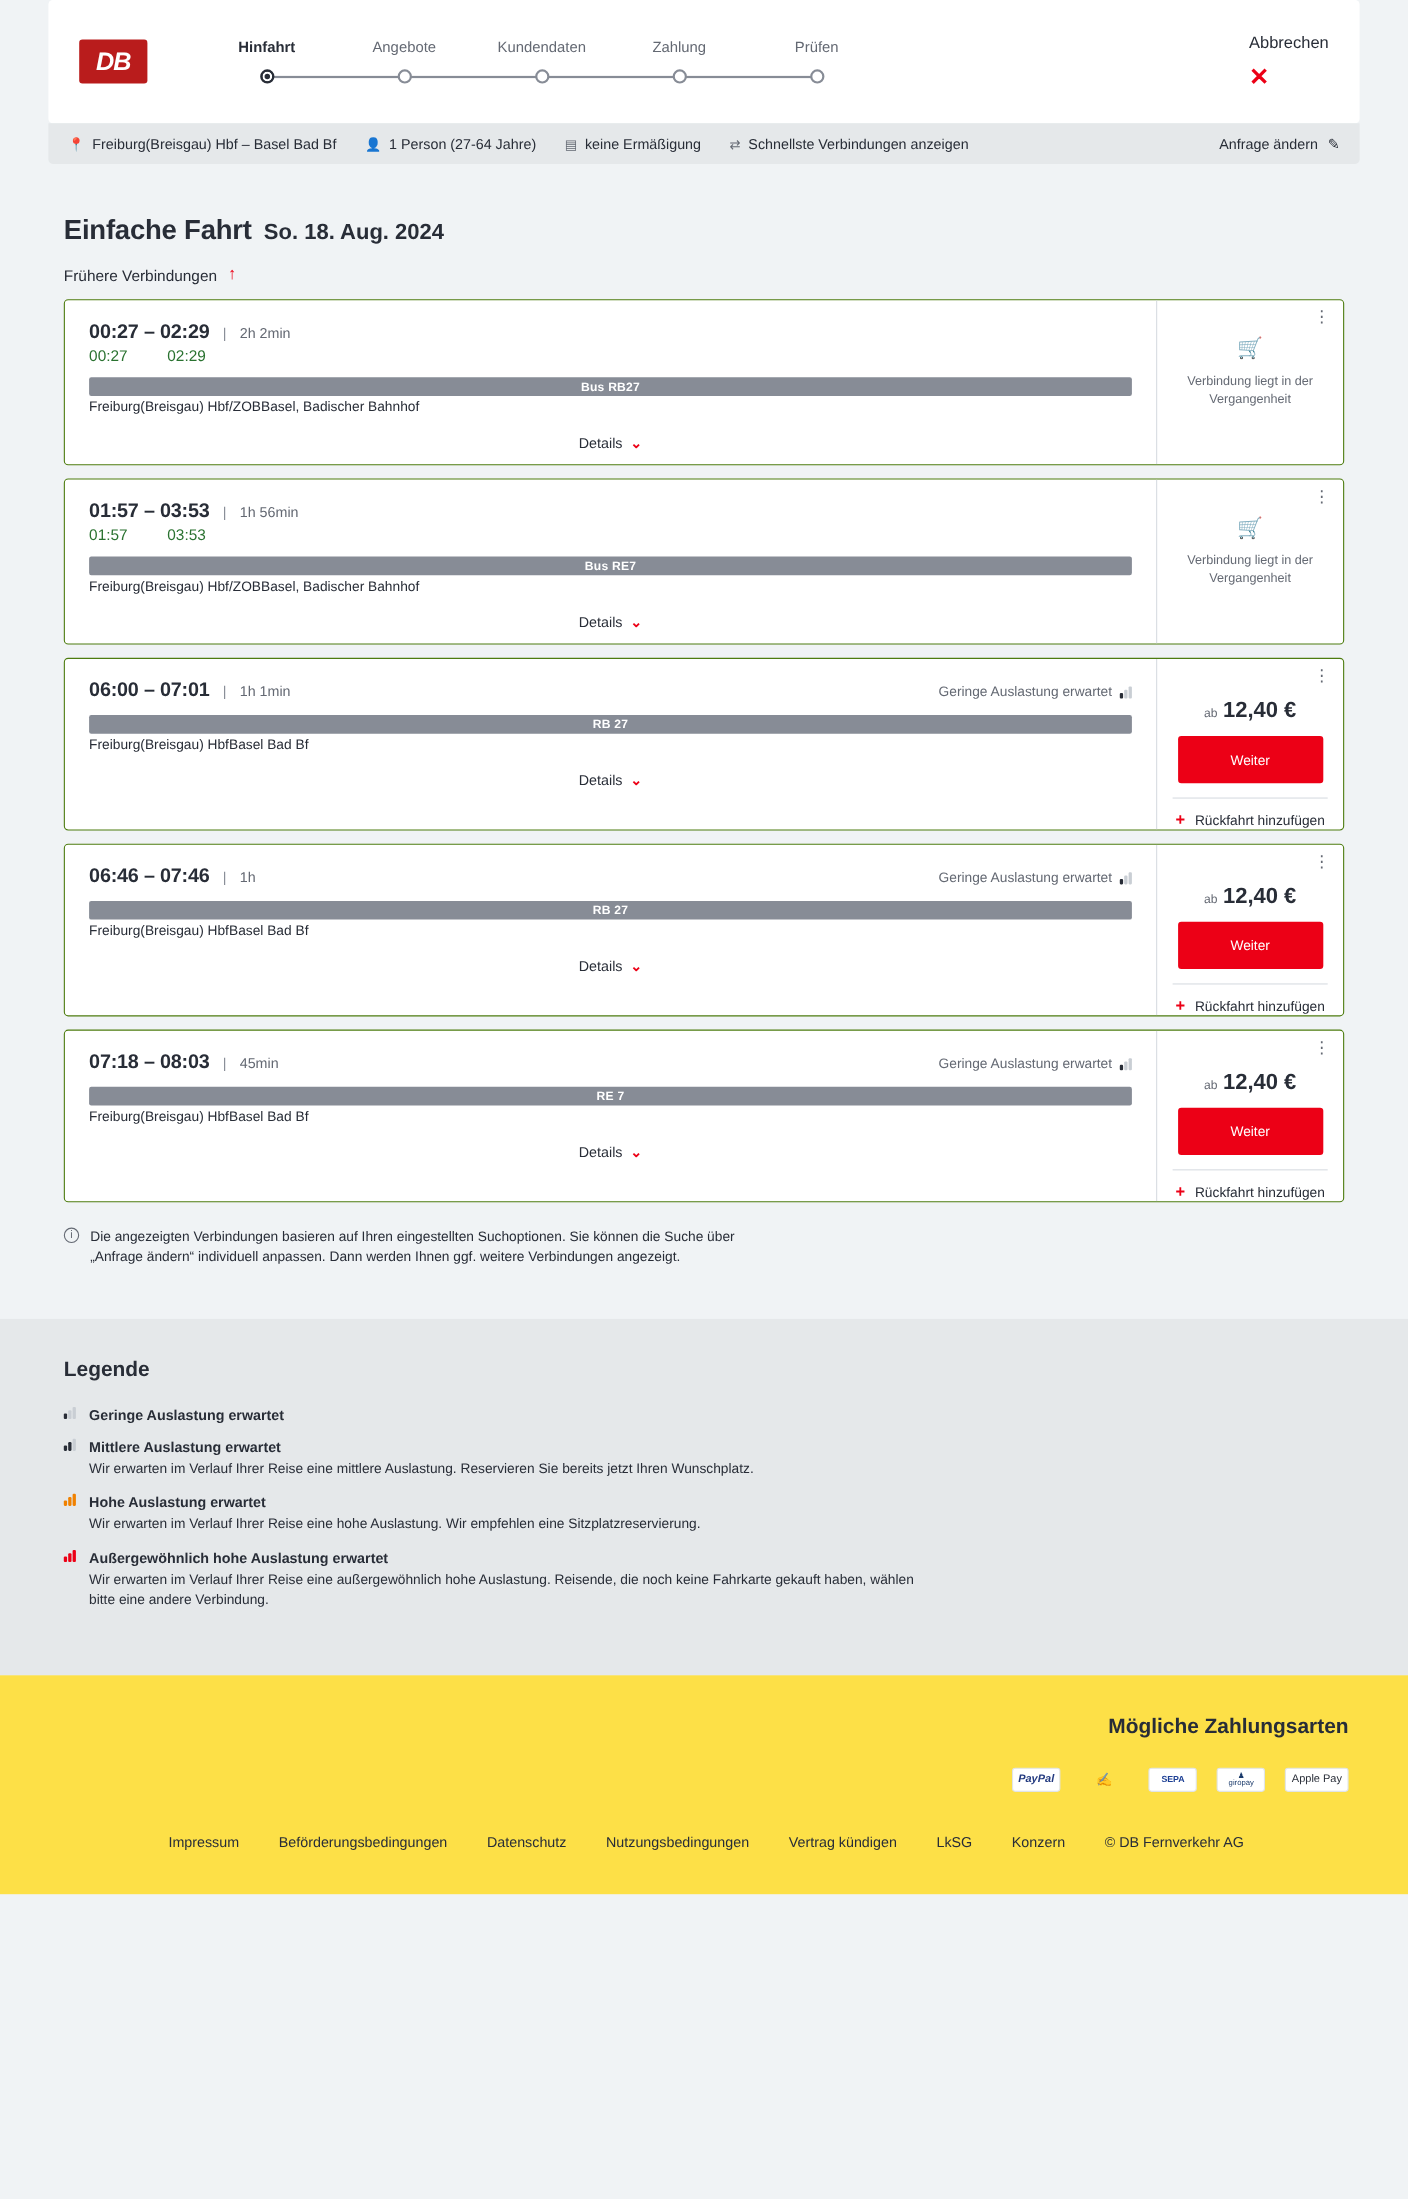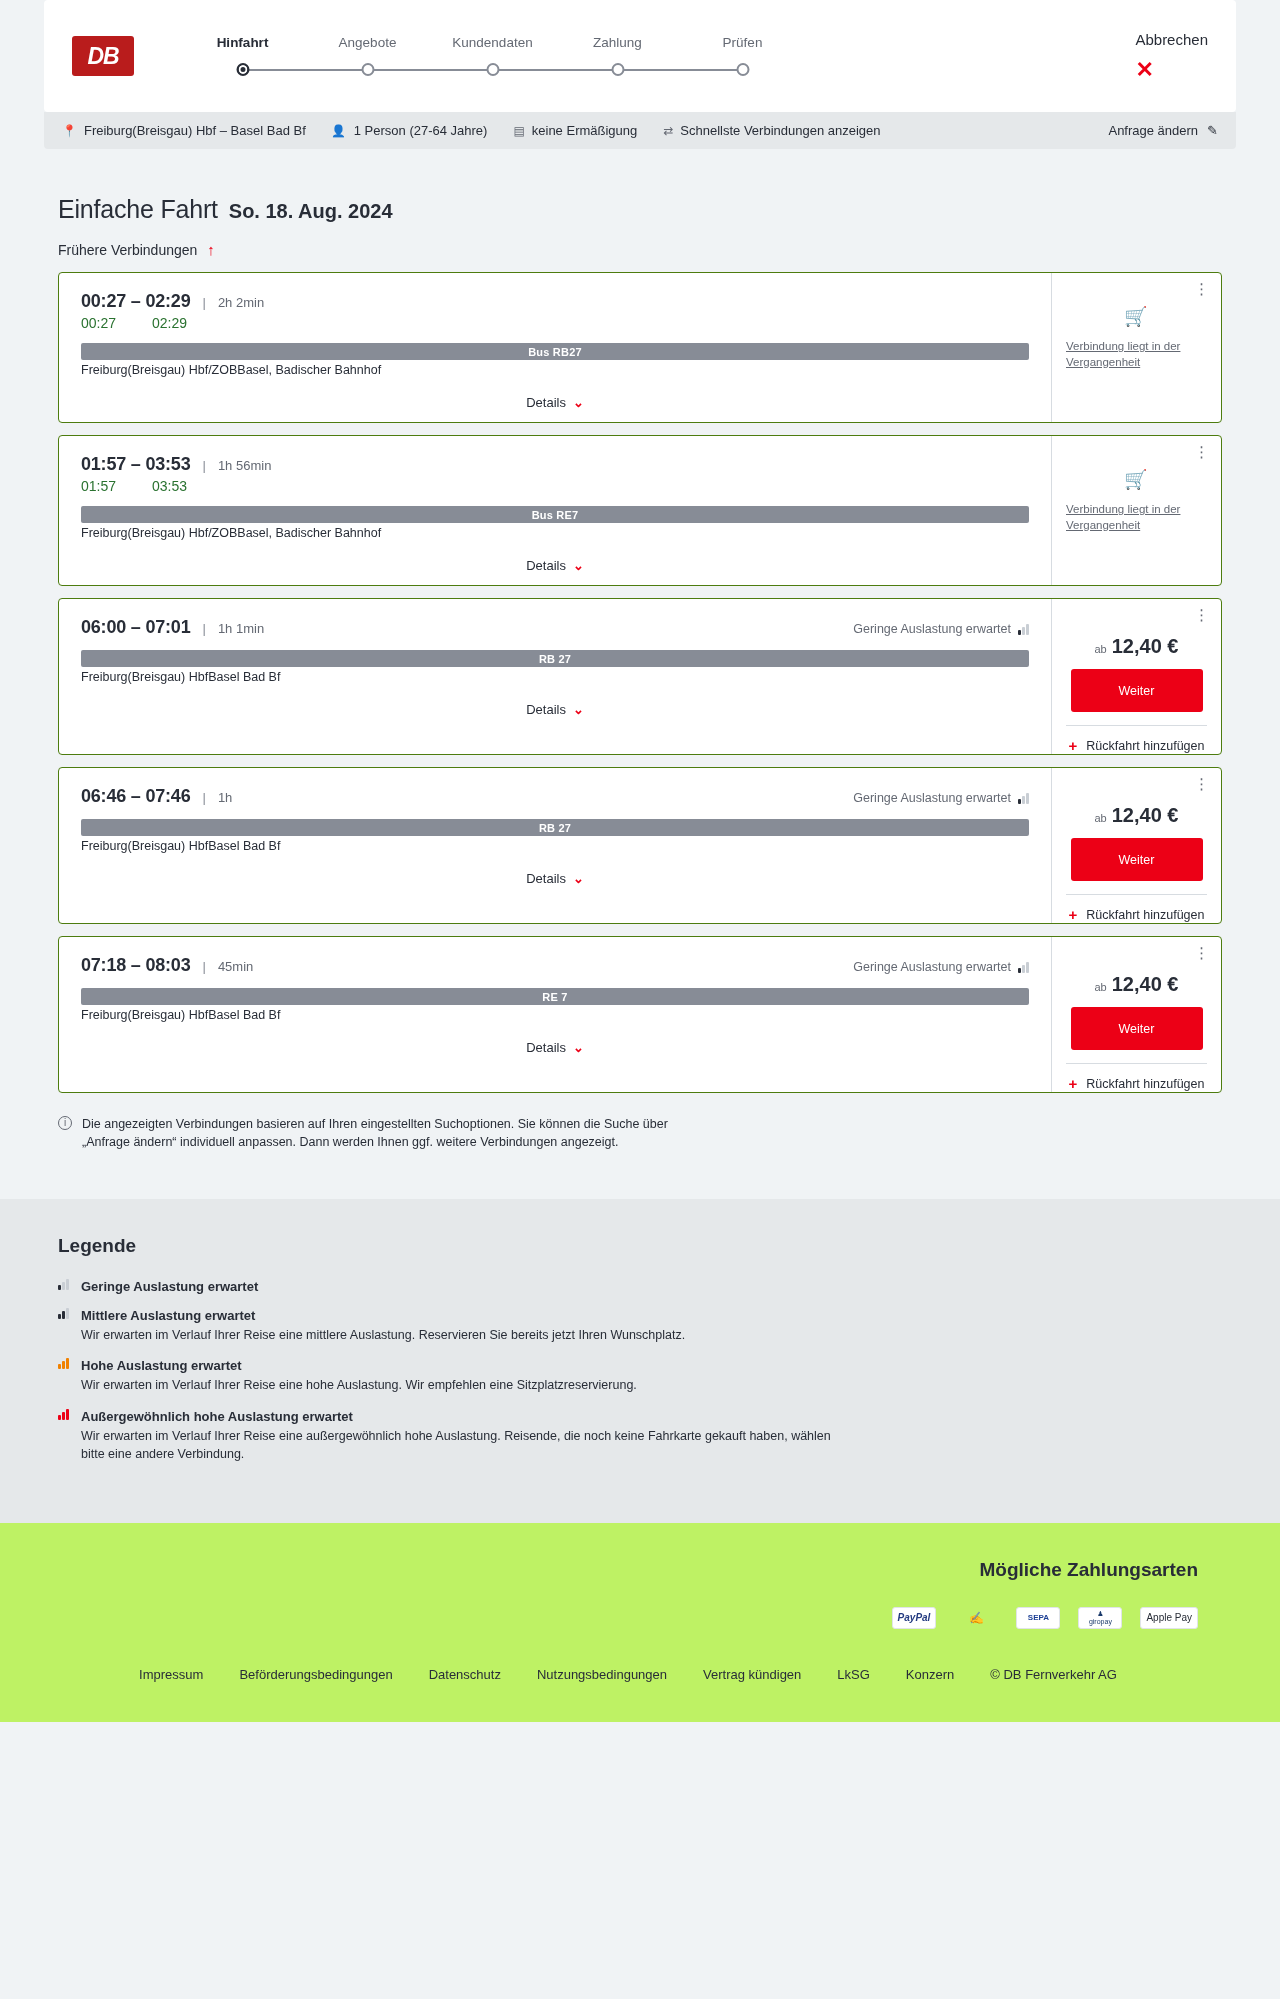--- a/index.html
+++ b/index.html
@@ -66,21 +66,21 @@
   }
   .summary .seg { display:flex; align-items:center; gap:7px; margin-right:26px; }
   .summary .ic { color:#646973; font-size:12px; }
   .summary .edit {
     position:absolute; right:18px; display:flex; align-items:center; gap:9px; cursor:pointer;
   }
 
   
   .content { padding:0 44px; }
   .title-row { display:flex; align-items:baseline; gap:11px; margin:46px 0 0 14px; }
-  .title { font-size:25px; font-weight:normal; letter-spacing:-0.2px; }
+  .title { font-size:25px; font-weight:bold; letter-spacing:-0.2px; }
   .title-date { font-size:20px; font-weight:bold; }
 
   .earlier, .later {
     display:flex; align-items:center; gap:10px;
     margin:17px 0 14px 14px; font-size:14px; color:#282d37; cursor:pointer;
   }
   .later { margin-top:16px; }
   .arrow-up { color:#ec0016; font-size:15px; }
   .arrow-dn { color:#ec0016; font-size:15px; }
 
@@ -120,21 +120,21 @@
 
   .card-right {
     width:170px; border-left:1px solid #d7dce1;
     display:flex; flex-direction:column; align-items:center;
     padding:12px 14px 0 14px; position:relative;
   }
   .kebab {
     position:absolute; top:8px; right:12px; color:#646973; font-size:15px;
     letter-spacing:0; line-height:1; cursor:pointer;
   }
-  .past-msg { font-size:11.5px; color:#646973; text-align:left; line-height:1.35; margin-top:4px;text-decoration:underline; }
+  .past-msg { font-size:11.5px; color:#646973; text-align:center; line-height:1.35; margin-top:4px; }
   .cart-icon { font-size:19px; margin:20px 0 7px 0; color:#646973; }
   .price-row { display:flex; align-items:baseline; gap:5px; margin-top:24px; }
   .ab { font-size:11px; color:#646973; }
   .price { font-size:20px; font-weight:bold; }
   .weiter {
     background:#ec0016; color:#fff; border:none; border-radius:3px;
     width:132px; height:43px; font-size:12.5px; margin-top:11px; cursor:pointer;
     font-family:"Liberation Sans", sans-serif;
   }
   .round {
@@ -167,21 +167,21 @@
 
   
   .legend-wrap { background:#e5e8ea; margin-top:48px; padding:36px 44px 46px 44px; }
   .legend-title { font-size:19px; font-weight:bold; margin:0 0 22px 14px; }
   .leg-item { margin:0 0 14px 14px; display:flex; gap:12px; }
   .leg-body { max-width:760px; }
   .leg-head { font-size:13px; font-weight:bold; }
   .leg-text { font-size:12.5px; color:#282d37; line-height:1.45; margin-top:3px; }
 
   
-  .footer { background:#bef264; padding:36px 68px 0 44px; }
+  .footer { background:#fde047; padding:36px 40px 0 44px; }
   .pay-title { text-align:right; font-size:19px; font-weight:bold; margin-right:14px; }
   .pay-row { display:flex; justify-content:flex-end; align-items:center; gap:18px; margin:26px 14px 0 0; }
   .pay {
     height:22px; min-width:44px; border-radius:3px; background:#fff;
     display:flex; align-items:center; justify-content:center;
     font-size:10px; border:1px solid #e0e4e8;
     padding:0 5px; color:#282d37;
   }
   .pay.paypal { color:#243b80; font-weight:bold; font-style:italic; }
   .pay.sepa { color:#1c3f94; font-weight:bold; font-size:8px; }

